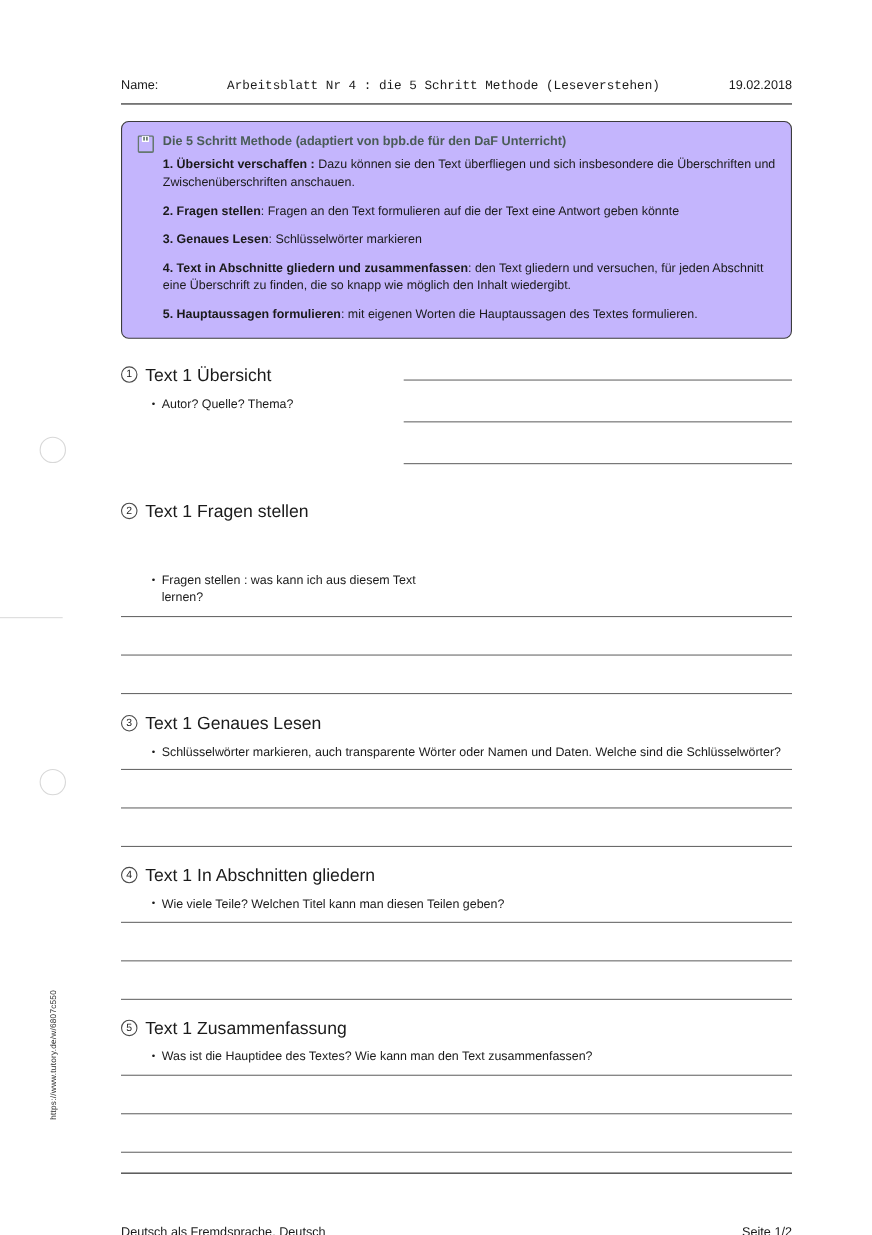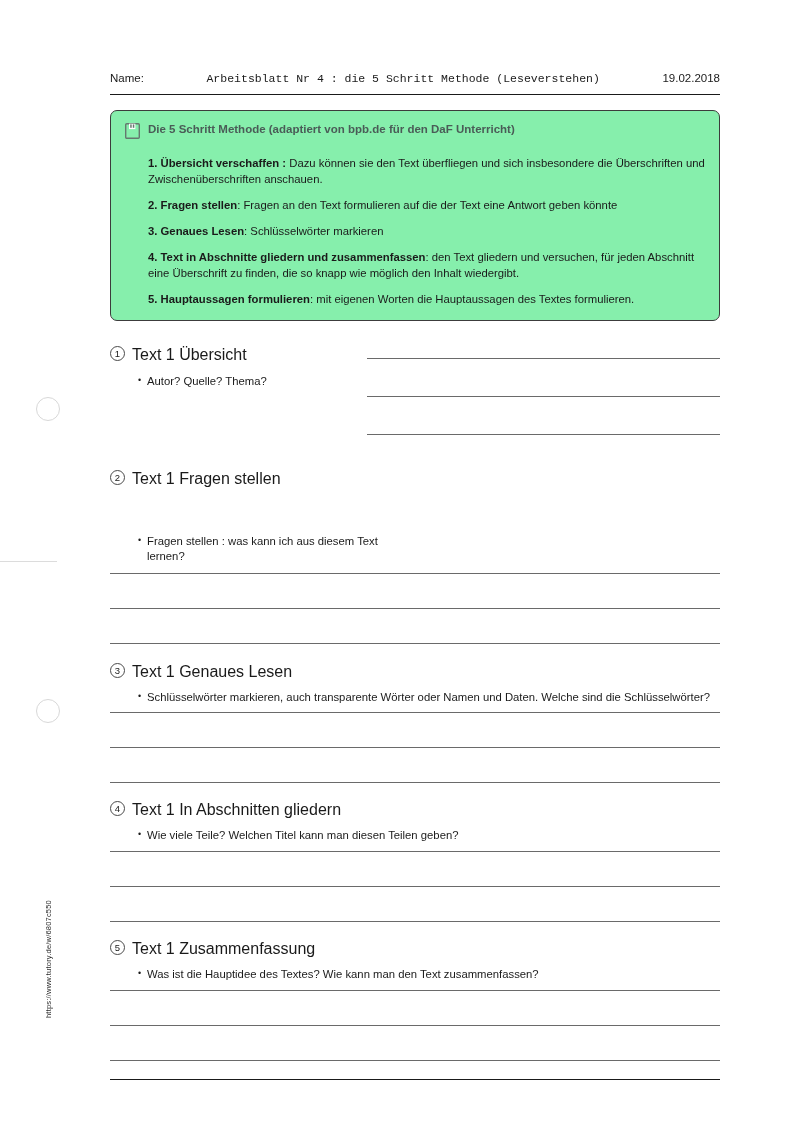--- a/index.html
+++ b/index.html
@@ -73,21 +73,21 @@
   .header-rule {
     border-top: 1.3px solid #1a1a1a;
     margin-top: 9px;
   }
 
   
   .infobox {
     margin-top: 15px;
     border: 1.3px solid #3c3c3c;
     border-radius: 7px;
-    background: #86efac;
+    background: #c4b5fd;
     padding: 11px 14px 13px 14px;
     box-sizing: border-box;
     position: relative;
   }
   .infobox-head {
     display: flex;
     align-items: flex-start;
     gap: 8px;
   }
   .infobox-icon {
@@ -97,21 +97,21 @@
     margin-top: 1px;
   }
   .infobox-title {
     font-size: 11.5px;
     font-weight: bold;
     color: #4a5c57;
     line-height: 1.25;
   }
   .infobox-body {
     margin-left: 23px;
-    margin-top: 16px;
+    margin-top: 3px;
   }
   .infobox-p {
     font-size: 11.3px;
     line-height: 1.42;
     color: #1a1a1a;
     margin: 0 0 10px 0;
   }
   .infobox-p:last-child { margin-bottom: 0; }
   .infobox-p b { font-weight: bold; }
 

